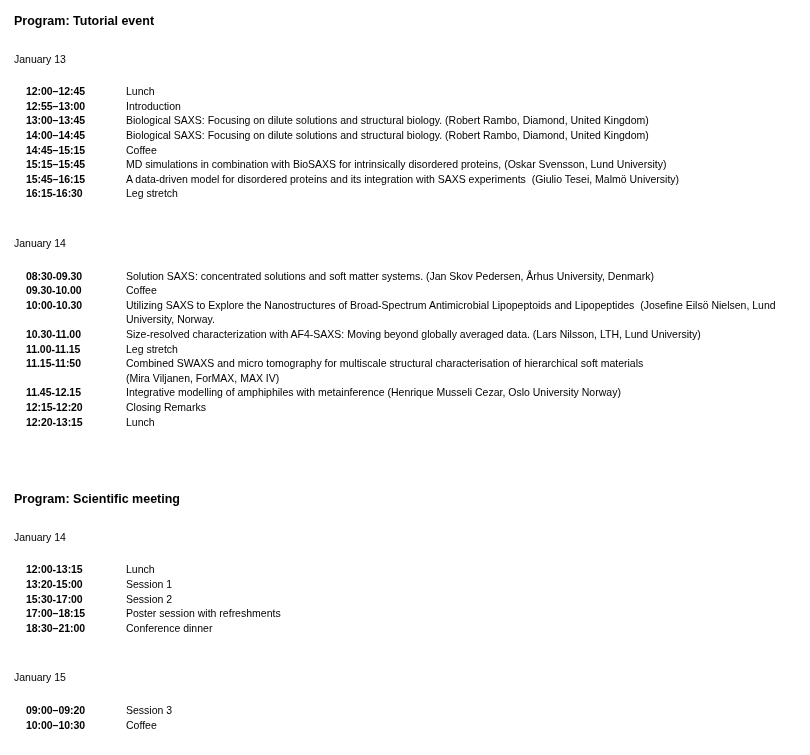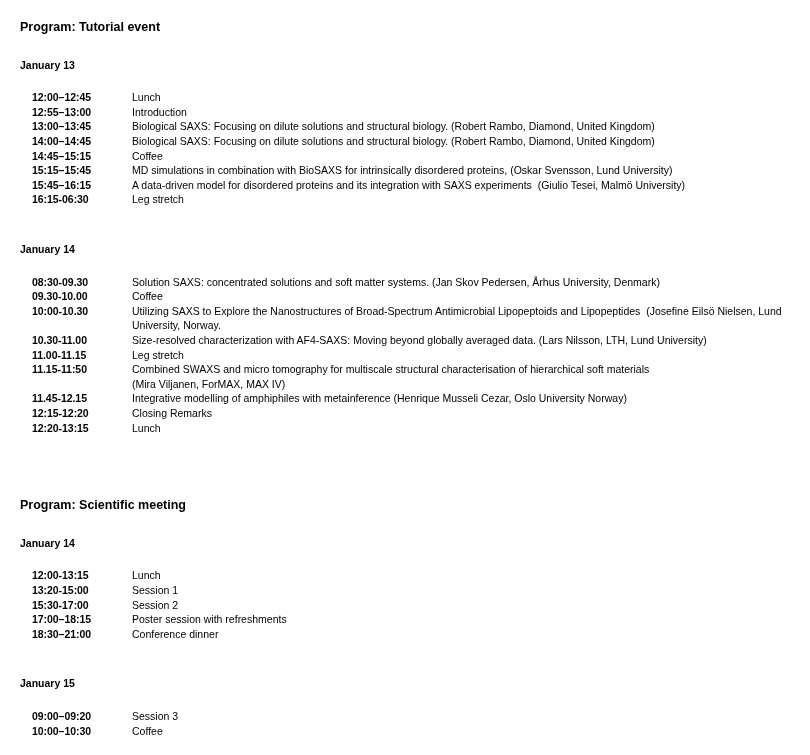--- a/index.html
+++ b/index.html
@@ -12,39 +12,39 @@
     width: 810px;
     height: 755px;
     font-family: "Liberation Sans", sans-serif;
     color: #000000;
     overflow: hidden;
   }
   .page {
     position: relative;
     width: 661px;
     height: 755px;
-    padding: 14px;
+    padding: 8px;
     box-sizing: border-box;
   }
   .program-block {
     padding: 0 6px 0 6px;
   }
   .program-title {
     font-size: 12.5px;
     font-weight: bold;
     line-height: 1.1;
     margin: 0;
     padding: 7px 0 0 0;
   }
   .day-block {
     margin: 0;
   }
   .day-label {
     font-size: 10.5px;
-    font-weight: bold;
+    font-weight: normal;
     line-height: 1.1;
     margin: 0;
     padding: 25px 0 0 0;
   }
   .schedule {
     border-collapse: collapse;
     width: 795px;
     table-layout: fixed;
     margin: 12px;
     padding: 0;
@@ -104,21 +104,21 @@
               </tr>
               <tr>
                 <td class="col-time">15:15–15:45</td>
                 <td class="col-desc">MD simulations in combination with BioSAXS for intrinsically disordered proteins, (Oskar Svensson, Lund University)</td>
               </tr>
               <tr>
                 <td class="col-time">15:45–16:15</td>
                 <td class="col-desc">A data-driven model for disordered proteins and its integration with SAXS experiments  (Giulio Tesei, Malmö University)</td>
               </tr>
               <tr>
-                <td class="col-time">16:15-06:30</td>
+                <td class="col-time">16:15-16:30</td>
                 <td class="col-desc">Leg stretch</td>
               </tr>
             </tbody>
           </table>
         </div>
         <div class="day-block">
           <div class="day-label">January 14</div>
           <table class="schedule">
             <tbody>
               <tr>

